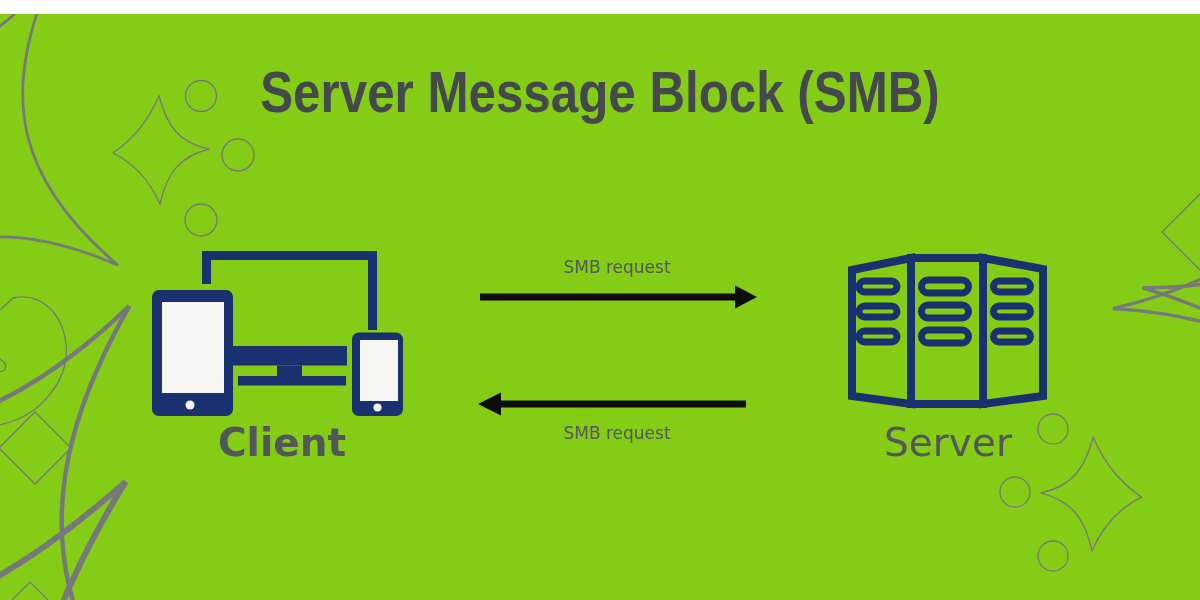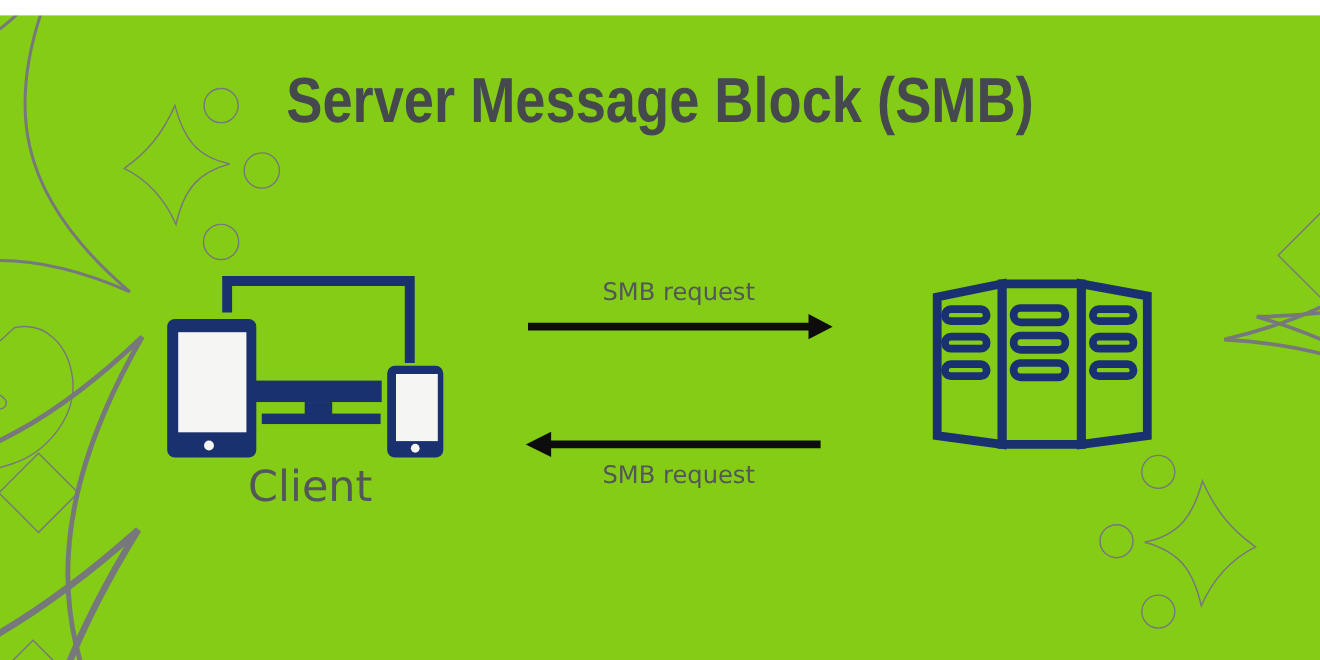--- a/index.html
+++ b/index.html
@@ -18,25 +18,25 @@
     font-family:"Liberation Sans", sans-serif;
     font-weight:700;font-size:58px;line-height:64px;
     color:#45494e;
     transform:scaleX(0.85);
     white-space:nowrap;
   }
   .node-label{
     position:absolute;width:320px;text-align:center;
     font-size:39px;color:#53565a;line-height:44px;
   }
-  .client-label{left:122px;top:407px;}
+  .client-label{left:122px;top:407px;font-weight:bold;}
   .server-label{left:788px;top:407px;}
   .arrow-label{
     position:absolute;width:320px;text-align:center;
-    font-size:22px;color:#53565a;line-height:26px;
+    font-size:17px;color:#53565a;line-height:26px;
   }
   .request-label{left:457px;top:240px;}
   .response-label{left:457px;top:406px;}
   .deco{stroke:#77787b;stroke-width:1.3;fill:none;}
   .navy-stroke{stroke:#1a316f;fill:none;}
   .navy-fill{fill:#1a316f;}
   .bg-fill{fill:#f5f5f3;}
   .arrow{stroke:#0d0d0d;stroke-width:7;}
   .arrow-head{fill:#0d0d0d;stroke:none;}
 </style>
@@ -115,17 +115,18 @@
     </g>
     <g>
       <line class="arrow" x1="499" y1="390" x2="746" y2="390"></line>
       <polygon class="arrow-head" points="501,378.5 478,390 501,401.5"></polygon>
     </g>
   </svg>
 
   <h1 class="page-title">Server Message Block (SMB)</h1>
 
   <div class="node-label client-label">Client</div>
+  <div class="node-label server-label">Server</div>
 
   <div class="arrow-label request-label">SMB request</div>
   <div class="arrow-label response-label">SMB request</div>
 
 </div>
 
 </body></html>

